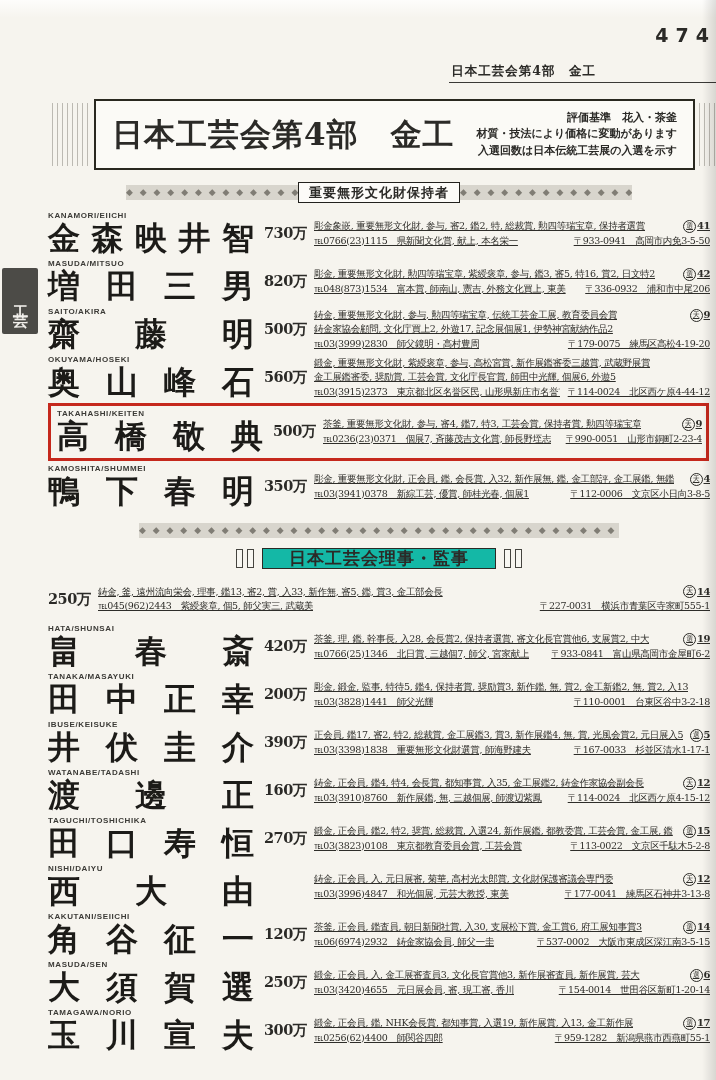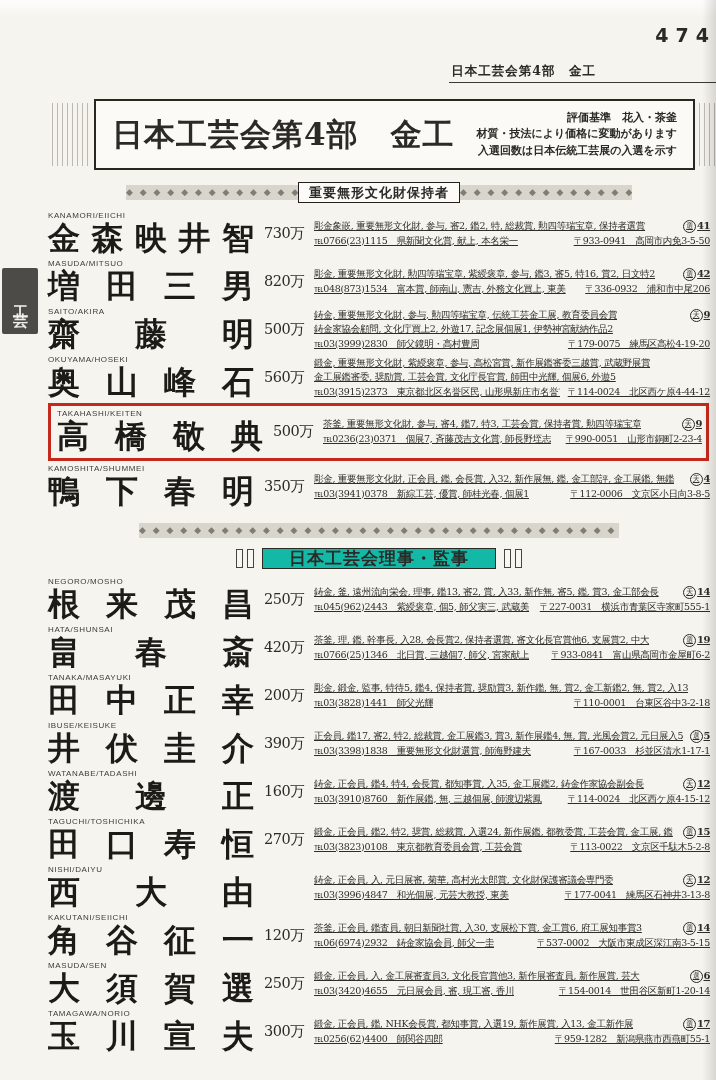--- a/index.html
+++ b/index.html
@@ -39,24 +39,24 @@
     font-size:13px;line-height:17px;letter-spacing:1px;white-space:nowrap;}
   .divider{width:480px;margin:14px auto 6px;}
   .bar{width:5px;height:17px;border:1px solid #45443f;background:#f8f7f2;margin:0 2px;}
   .banner-box{border:1.5px solid #2b2a25;background:#14b8a6;padding:1px 26px;font-weight:bold;
     font-size:17px;line-height:17px;letter-spacing:1px;margin:0 6px;white-space:nowrap;}
 
   .row{display:flex;align-items:center;min-height:44px;margin:2px 0 3px;}
   .row.highlight{border:3px solid var(--red,#c5281c);padding:3px 4px 4px 6px;margin-right:1px;}
   .name-block{width:216px;flex-shrink:0;}
   .romaji{font-family:"Liberation Sans","DejaVu Sans",sans-serif;font-size:8px;letter-spacing:.6px;
-    color:#3c3b37;line-height:9px;}
+    color:#3c3b37;line-height:9px;font-weight:bold;}
   .jname{display:flex;justify-content:space-between;width:206px;font-size:32px;font-weight:bold;
     color:#1c1b18;line-height:36px;}
-  .price{width:50px;flex-shrink:0;font-size:14.5px;font-weight:normal;letter-spacing:-.5px;}
+  .price{width:50px;flex-shrink:0;font-size:14.5px;font-weight:bold;letter-spacing:-.5px;}
   .details{flex:1;min-width:0;font-size:9.5px;letter-spacing:-.3px;line-height:14.5px;color:#2e2d29;}
   .dline{display:flex;white-space:nowrap;text-decoration:underline;}
   .dleft{overflow:hidden;flex-shrink:1;}
   .dright{margin-left:auto;padding-left:8px;flex-shrink:0;}
   .markwrap{margin-left:auto;padding-left:6px;display:flex;align-items:center;gap:1px;flex-shrink:0;}
   .mark-circle{width:11px;height:11px;border:1px solid #2b2a26;border-radius:50%;font-size:7px;
     line-height:11px;display:inline-flex;align-items:center;justify-content:center;flex-shrink:0;}
   .mark-num{font-weight:bold;font-size:10px;letter-spacing:-.5px;}
 </style>
 </head>
@@ -244,29 +244,20 @@
       </div>
       <div class="diamond divider">◆ ◆ ◆ ◆ ◆ ◆ ◆ ◆ ◆ ◆ ◆ ◆ ◆ ◆ ◆ ◆ ◆ ◆ ◆ ◆ ◆ ◆ ◆ ◆ ◆ ◆ ◆ ◆ ◆ ◆ ◆ ◆ ◆ ◆ ◆ ◆ ◆ ◆ ◆ ◆ ◆ ◆ ◆ ◆ ◆ ◆ ◆ ◆ ◆ ◆ ◆ ◆ ◆ ◆ ◆ ◆ ◆ ◆ ◆ ◆</div>
       <div class="banner">
         <span class="bar"></span>
         <span class="bar"></span>
         <span class="banner-box">日本工芸会理事・監事</span>
         <span class="bar"></span>
         <span class="bar"></span>
       </div>
       <div class="row">
-        <div class="name-block">
-          <div class="romaji">NEGORO/MOSHO</div>
-          <div class="jname">
-            <span>根</span>
-            <span>来</span>
-            <span>茂</span>
-            <span>昌</span>
-          </div>
-        </div>
         <div class="price">250万</div>
         <div class="details">
           <div class="dline">
             <span class="dleft">鋳金, 釜, 遠州流向栄会, 理事, 鑑13, 審2, 賞, 入33, 新作無, 審5, 鑑, 賞3, 金工部会長</span>
             <span class="markwrap">
               <span class="mark-circle">天</span>
               <span class="mark-num">14</span>
             </span>
           </div>
           <div class="dline">

